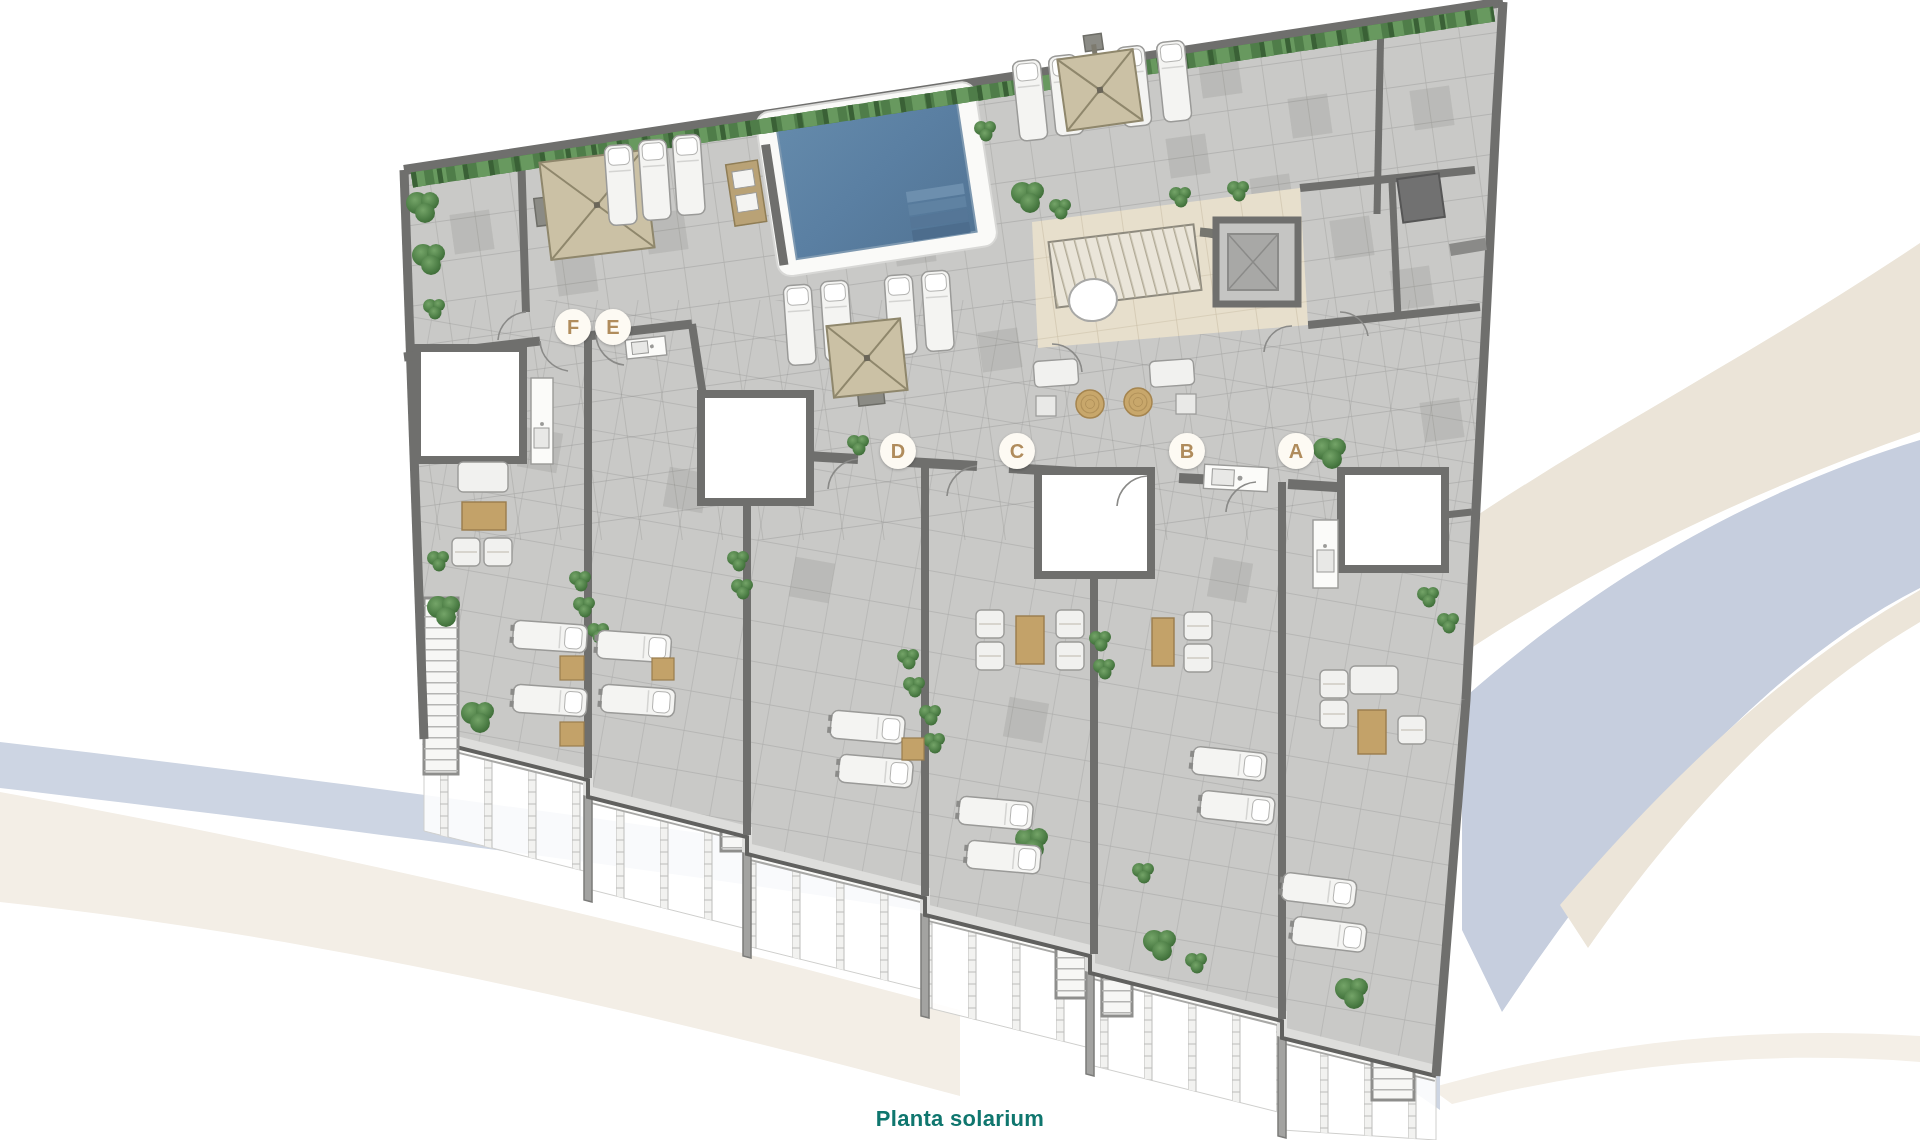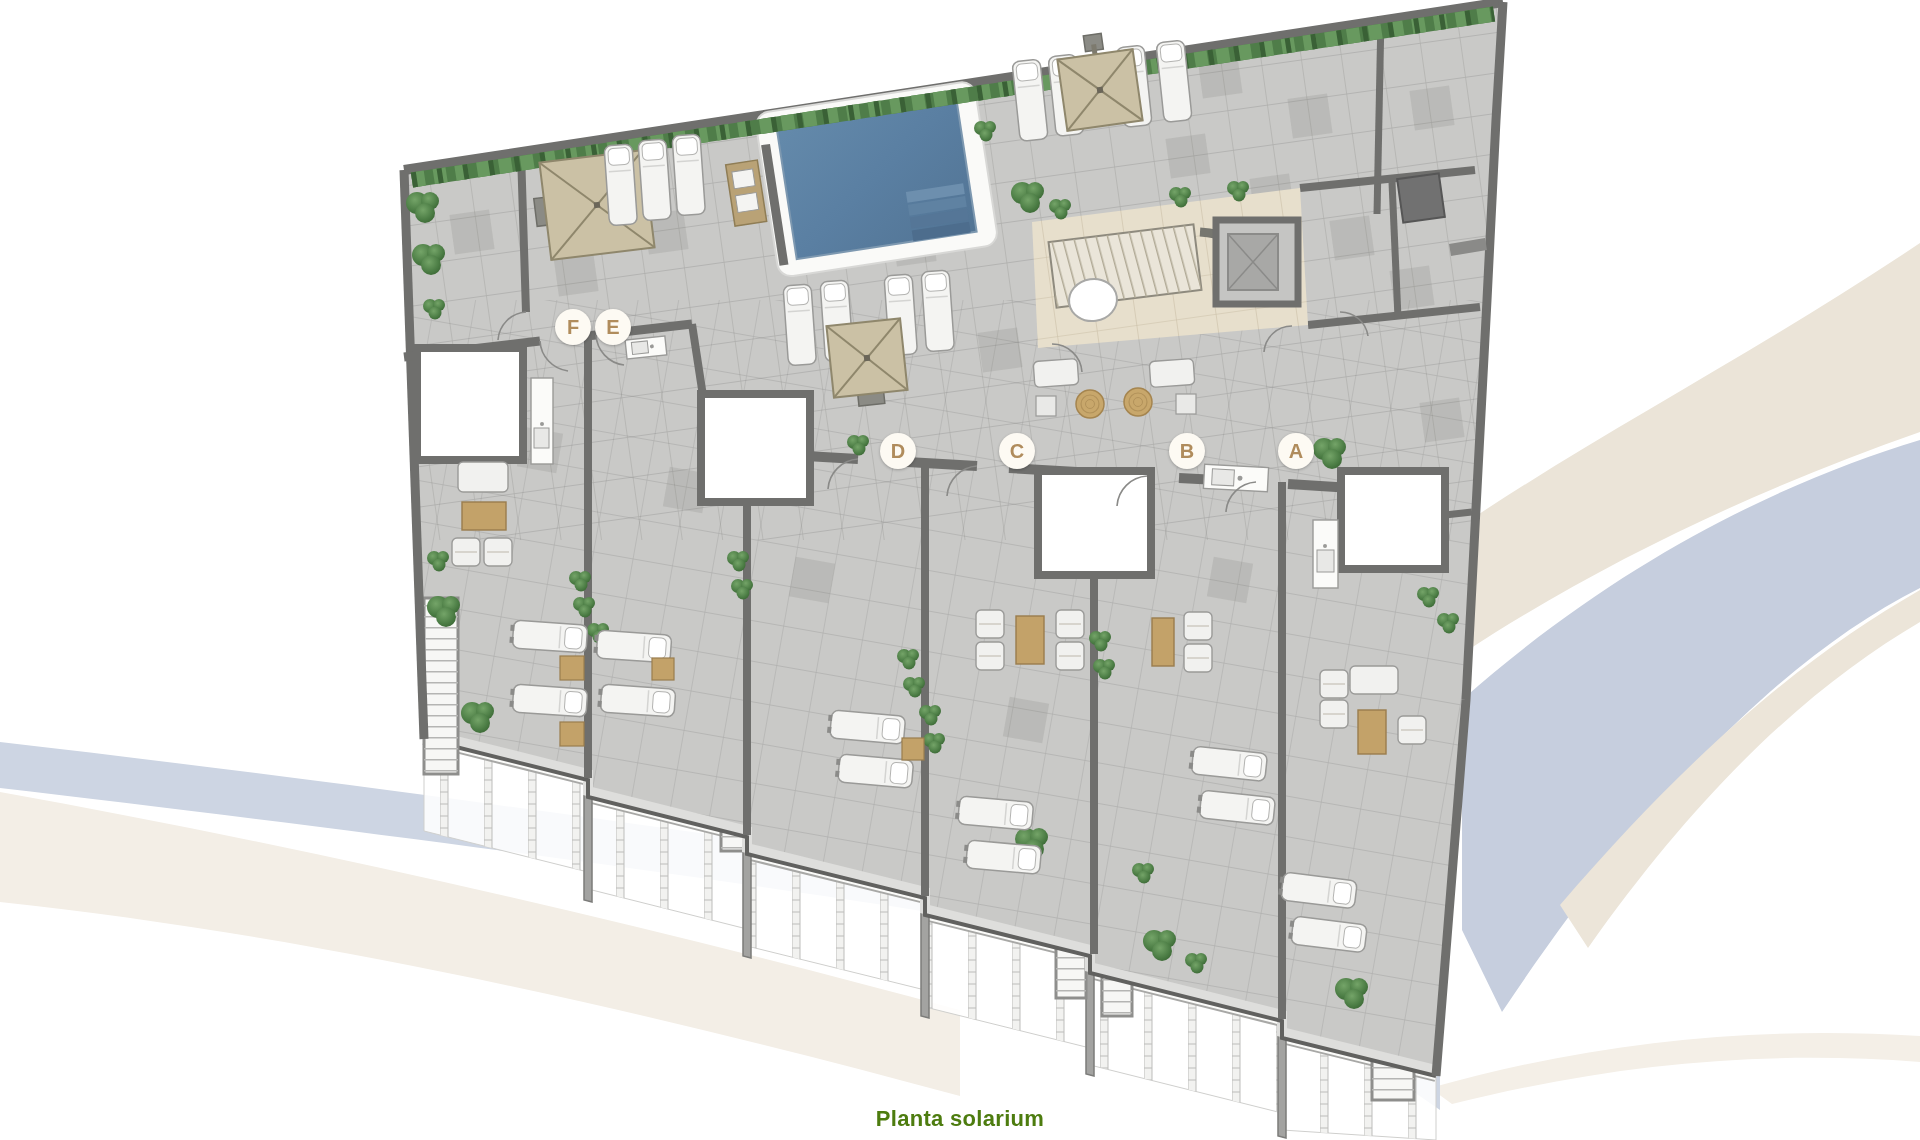--- a/index.html
+++ b/index.html
@@ -4,21 +4,21 @@
 <style>
   html,body{margin:0;padding:0;background:#ffffff;}
   .stage{position:relative;width:1920px;height:1140px;overflow:hidden;background:#ffffff;
          font-family:"Liberation Sans",sans-serif;}
   .plan-svg{position:absolute;left:0;top:0;}
   .unit-marker{position:absolute;width:36px;height:36px;border-radius:50%;
     background:#fdfaf3;box-shadow:0 1px 3px rgba(0,0,0,0.25);
     display:flex;align-items:center;justify-content:center;
     color:#b08c5c;font-weight:bold;font-size:20px;line-height:1;}
   .caption{position:absolute;left:0;top:1106px;width:1920px;text-align:center;
-    color:#4d7c0f;font-size:22px;font-weight:bold;letter-spacing:0.3px;}
+    color:#0f766e;font-size:22px;font-weight:bold;letter-spacing:0.3px;}
 </style>
 </head>
 <body>
 
 <div class="stage">
 
 <svg class="plan-svg" width="1920" height="1140" viewBox="0 0 1920 1140">
 <defs>
   <clipPath id="deckClip">
     <polygon points="404,170 1503,2 1496,120 1487,300 1478,470 1466,700 1436,1076 1282,1038 1282,1021 1090,973 1090,956 925,915 925,898 747,854 747,837 588,797 588,780 424,739"></polygon>

